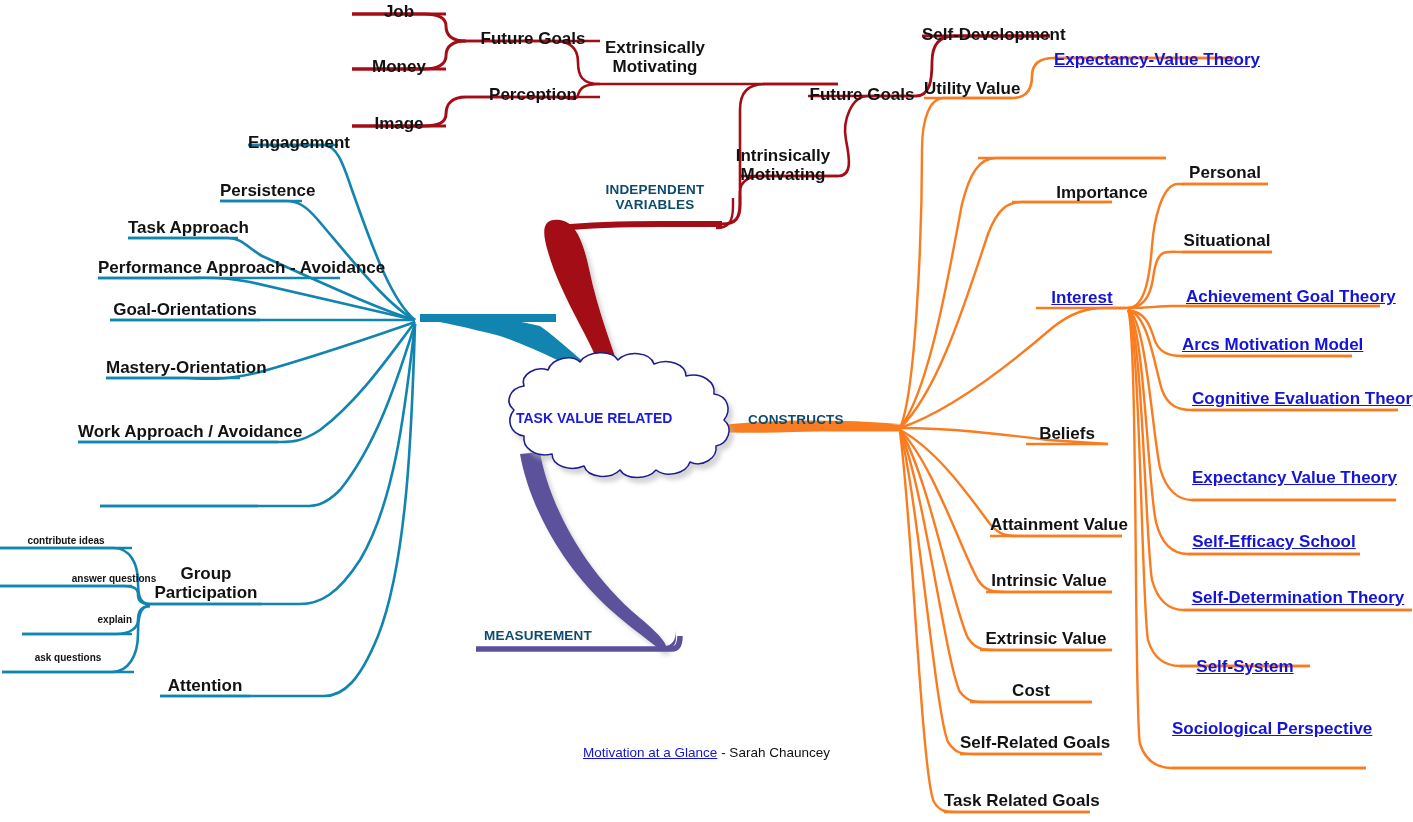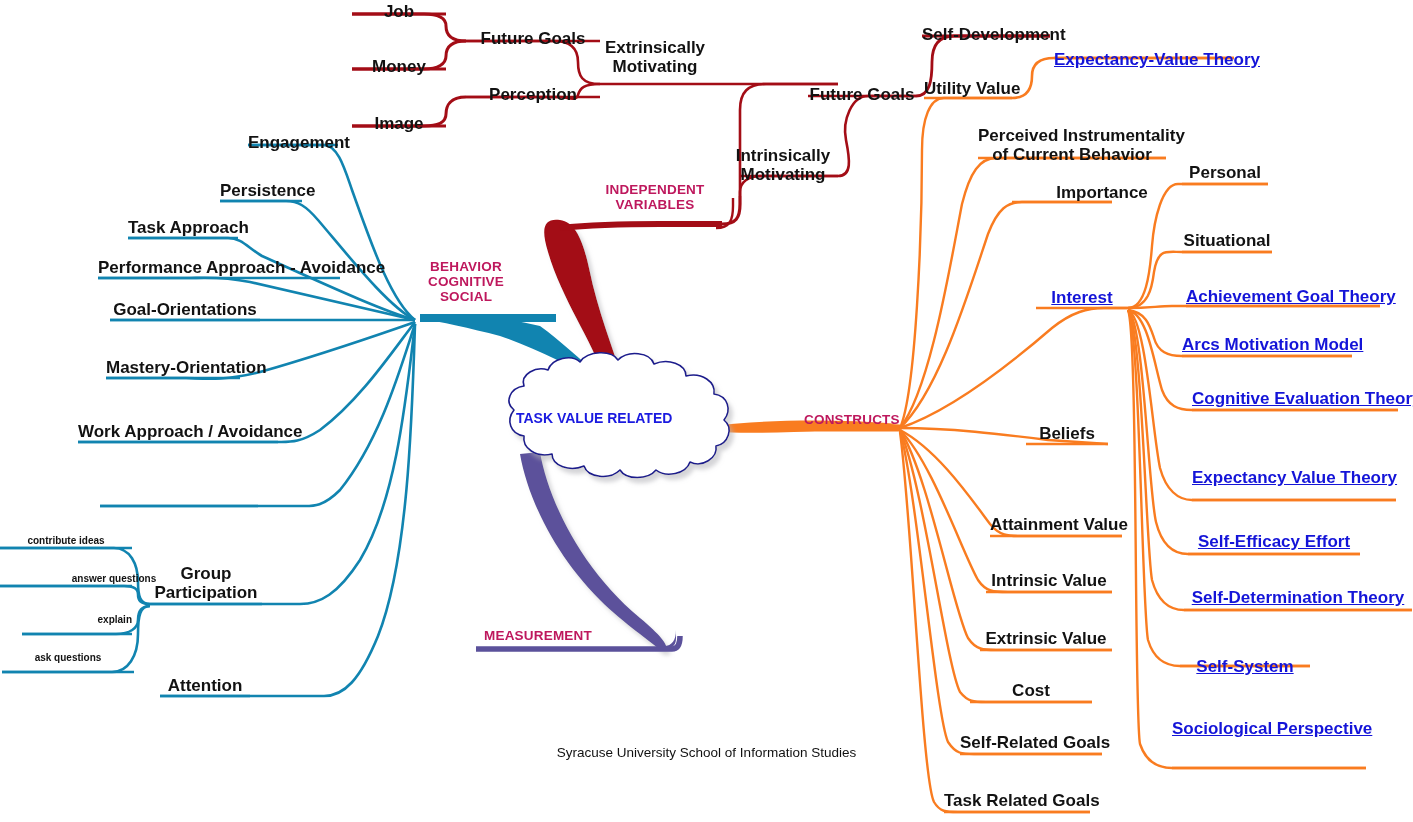--- a/index.html
+++ b/index.html
@@ -32,21 +32,21 @@
     white-space: nowrap;
     line-height: 1.12;
   }
   .lbl.ctr { text-align: center; }
   .lbl.lft { text-align: left; }
   .lbl.link {
     color: #1414d8;
     text-decoration: underline;
   }
   .lbl.redcap {
-    color: #be185d;
+    color: #0c4a6e;
     font-size: 13.5px;
     letter-spacing: 0.2px;
   }
   .lbl.small {
     font-size: 10px;
   }
   .cloud-label {
     position: absolute;
     color: #1a1ae0;
     font-weight: bold;
@@ -286,25 +286,20 @@
   </div>
 
   <div class="lbl ctr redcap" style="left:588px; top:182px; width:134px;">
     <span>INDEPENDENT</span><br>
     <span>VARIABLES</span>
   </div>
 
   <div class="lbl ctr" style="left:808px; top:85px; width:108px;">Future Goals</div>
   <div class="lbl ctr" style="left:922px; top:25px; width:128px;">Self-Development</div>
 
-  <div class="lbl ctr redcap" style="left:412px; top:259px; width:108px;">
-    <span>BEHAVIOR</span><br>
-    <span>COGNITIVE</span><br>
-    <span>SOCIAL</span>
-  </div>
 
   <div class="lbl ctr" style="left:248px; top:133px; width:90px;">Engagement</div>
   <div class="lbl ctr" style="left:220px; top:181px; width:82px;">Persistence</div>
   <div class="lbl ctr" style="left:128px; top:218px; width:110px;">Task Approach</div>
   <div class="lbl ctr" style="left:98px; top:258px; width:242px;">Performance Approach - Avoidance</div>
   <div class="lbl ctr" style="left:110px; top:300px; width:150px;">Goal-Orientations</div>
   <div class="lbl ctr" style="left:106px; top:358px; width:134px;">Mastery-Orientation</div>
   <div class="lbl ctr" style="left:78px; top:422px; width:200px;">Work Approach / Avoidance</div>
 
 
@@ -317,50 +312,48 @@
   <div class="lbl ctr small" style="left:0px; top:573px; width:132px;margin-left:48px;">answer questions</div>
   <div class="lbl ctr small" style="left:22px; top:614px; width:110px;text-align:right;">explain</div>
   <div class="lbl ctr small" style="left:2px; top:652px; width:132px;">ask questions</div>
 
   <div class="lbl ctr" style="left:160px; top:676px; width:90px;">Attention</div>
 
   <div class="cloud-label" style="left:516px; top:410px;">TASK VALUE RELATED</div>
 
   <div class="lbl lft redcap" style="left:484px; top:628px; width:200px;">MEASUREMENT</div>
 
-  <div class="lbl lft redcap" style="left:804px; top:412px; width:120px;">CONSTRUCTS</div>
+  <div class="lbl lft redcap" style="left:748px; top:412px; width:120px;">CONSTRUCTS</div>
 
   <div class="lbl ctr" style="left:924px; top:79px; width:88px;">Utility Value</div>
   <div class="lbl ctr link" style="left:1054px; top:50px; width:180px;">Expectancy-Value Theory</div>
 
-  <div class="lbl ctr" style="left:978px; top:126px; width:188px;">
-    <span>Perceived Instrumentality</span><br>
-    <span>of Current Behavior</span>
-  </div>
 
   <div class="lbl ctr" style="left:1052px; top:183px; width:100px;">Importance</div>
 
   <div class="lbl ctr link" style="left:1036px; top:288px; width:92px;">Interest</div>
 
   <div class="lbl ctr" style="left:1026px; top:424px; width:82px;">Beliefs</div>
   <div class="lbl ctr" style="left:990px; top:515px; width:132px;">Attainment Value</div>
   <div class="lbl ctr" style="left:986px; top:571px; width:126px;">Intrinsic Value</div>
   <div class="lbl ctr" style="left:980px; top:629px; width:132px;">Extrinsic Value</div>
   <div class="lbl ctr" style="left:970px; top:681px; width:122px;">Cost</div>
   <div class="lbl ctr" style="left:960px; top:733px; width:142px;">Self-Related Goals</div>
   <div class="lbl ctr" style="left:944px; top:791px; width:146px;">Task Related Goals</div>
 
   <div class="lbl ctr" style="left:1182px; top:163px; width:86px;">Personal</div>
   <div class="lbl ctr" style="left:1182px; top:231px; width:90px;">Situational</div>
   <div class="lbl ctr link" style="left:1186px; top:287px; width:194px;">Achievement Goal Theory</div>
   <div class="lbl ctr link" style="left:1182px; top:335px; width:170px;">Arcs Motivation Model</div>
   <div class="lbl ctr link" style="left:1192px; top:389px; width:206px;">Cognitive Evaluation Theory</div>
   <div class="lbl ctr link" style="left:1192px; top:468px; width:204px;">Expectancy Value Theory</div>
-  <div class="lbl ctr link" style="left:1188px; top:532px; width:172px;">Self-Efficacy Effort</div>
+  <div class="lbl ctr link" style="left:1188px; top:532px; width:172px;">Self-Efficacy School</div>
   <div class="lbl ctr link" style="left:1184px; top:588px; width:228px;">Self-Determination Theory</div>
   <div class="lbl ctr link" style="left:1180px; top:657px; width:130px;">Self-System</div>
   <div class="lbl ctr link" style="left:1172px; top:719px; width:194px;">Sociological Perspective</div>
 
   <div id="footer">
-    <div>Syracuse University School of Information Studies</div>
+    <div>
+      <span class="flink">Motivation at a Glance</span><span> - Sarah Chauncey</span>
+    </div>
   </div>
 
 </div>
 
 </body></html>

